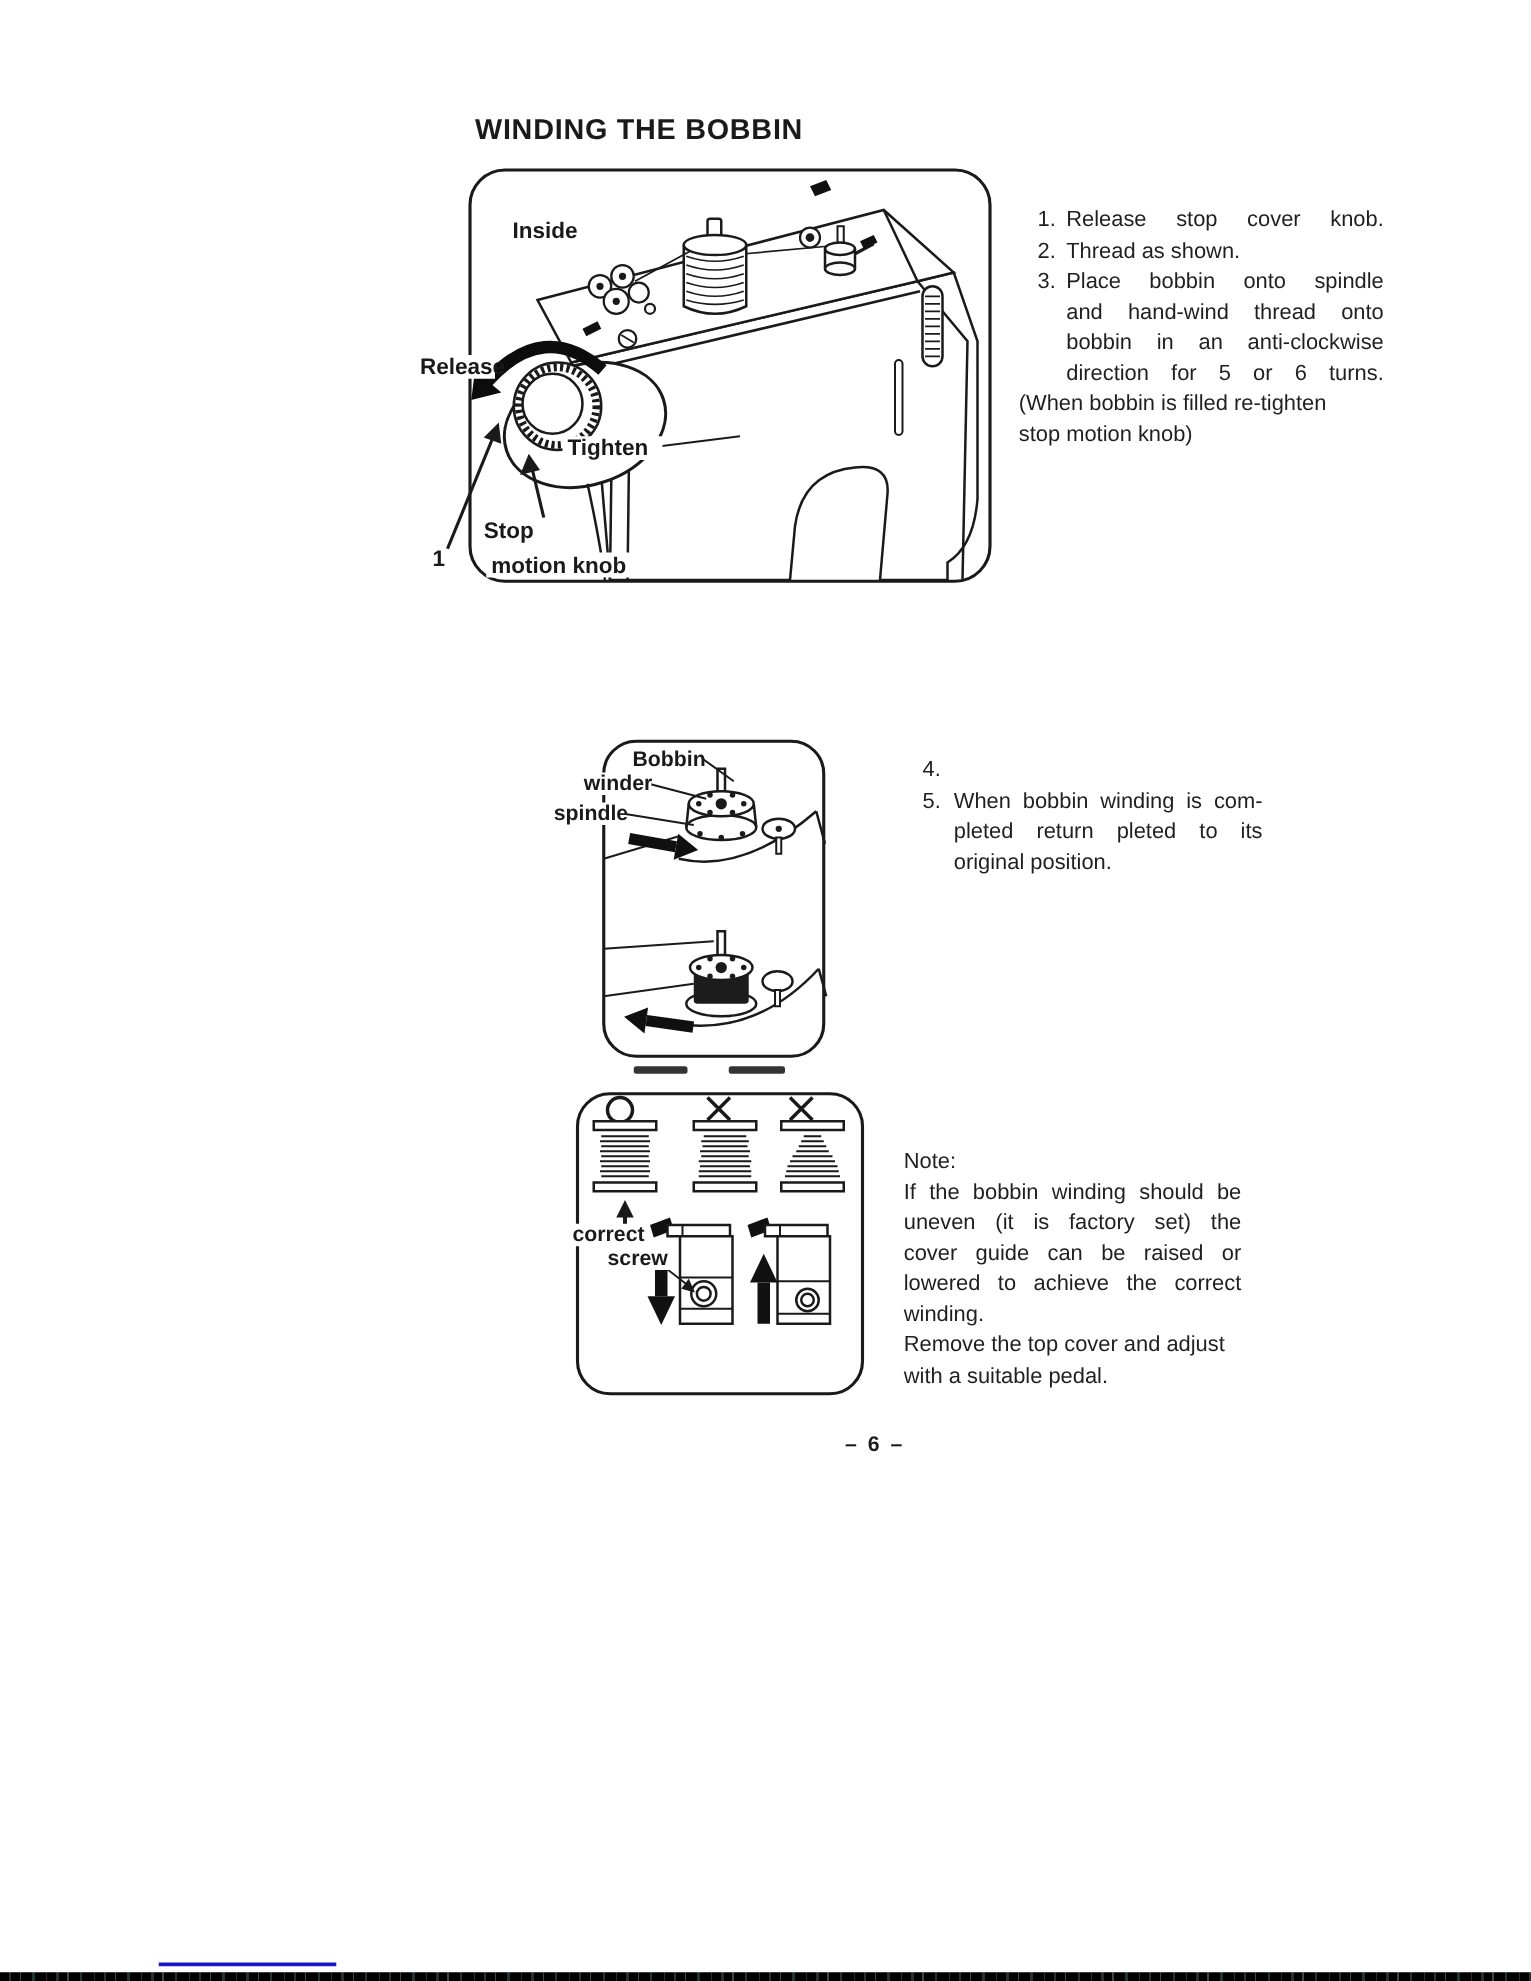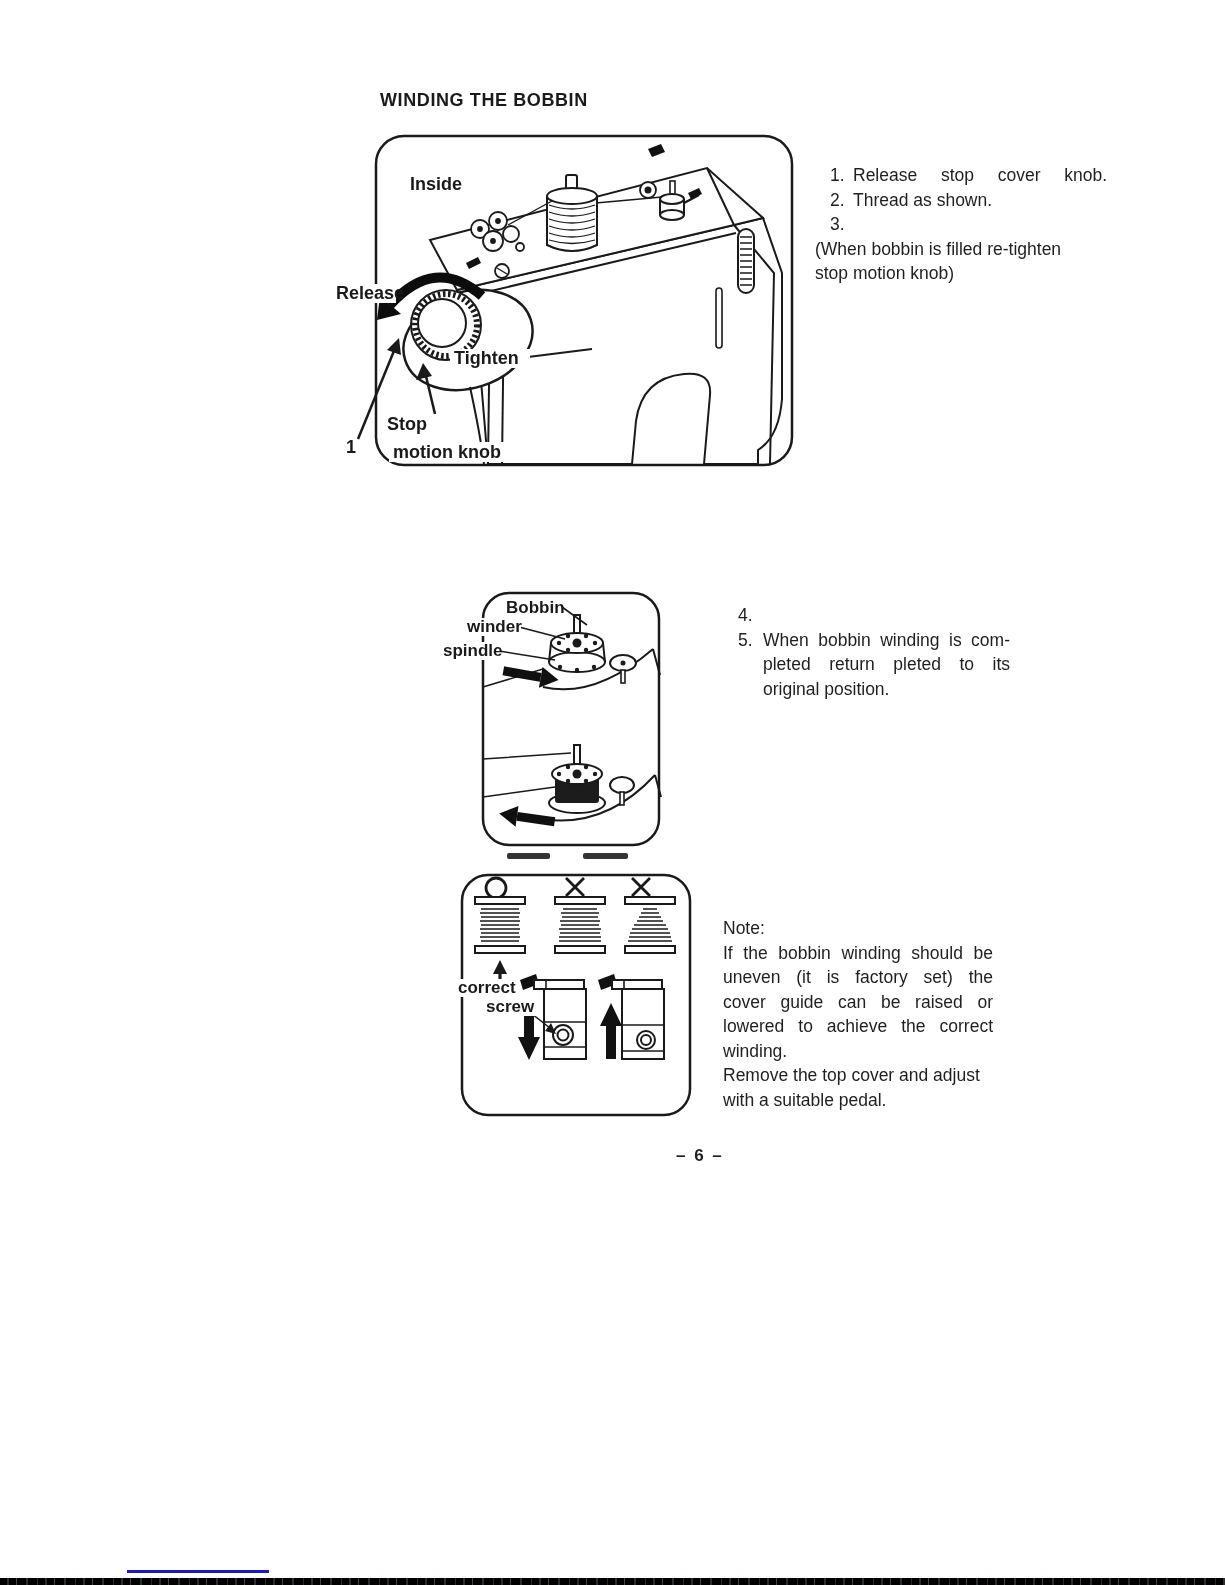--- a/index.html
+++ b/index.html
@@ -2,21 +2,21 @@
 <html><head>
 <meta charset="utf-8">
 <style>
   html,body{margin:0;padding:0;background:#ffffff;}
   .page{
     position:relative;width:1225px;height:1585px;background:#ffffff;overflow:hidden;
     font-family:"Liberation Sans",sans-serif;color:#1e1e1e;
   }
   .abs{position:absolute;}
   .doc-title{
-    font-size:18px;font-weight:700;letter-spacing:.6px;color:#1a1a1a;white-space:nowrap;
+    font-size:23px;font-weight:700;letter-spacing:.6px;color:#1a1a1a;white-space:nowrap;
   }
   .txtcol{position:absolute;font-size:17.5px;line-height:24.5px;color:#1f1f1f;}
   .step{display:flex;}
   .step .num{flex:0 0 38px;box-sizing:border-box;padding-left:15px;}
   .col2 .step .num{flex:0 0 28px;padding-left:3px;}
   .step .content{flex:1;min-width:0;}
   .ln{min-height:24.5px;}
   .ln.j{text-align:justify;text-align-last:justify;}
   .note-head{min-height:24.5px;}
   .pageno{font-size:17px;font-weight:700;letter-spacing:2px;white-space:nowrap;}
@@ -145,20 +145,26 @@
       </div>
     </div>
     <div class="step">
       <span class="num">2.</span>
       <div class="content">
         <div class="ln">Thread as shown.</div>
       </div>
     </div>
     <div class="step">
       <span class="num">3.</span>
+      <div class="content">
+        <div class="ln j">Place bobbin onto spindle</div>
+        <div class="ln j">and hand-wind thread onto</div>
+        <div class="ln j">bobbin in an anti-clockwise</div>
+        <div class="ln j">direction for 5 or 6 turns.</div>
+      </div>
     </div>
     <div class="ln">(When bobbin is filled re-tighten</div>
     <div class="ln">stop motion knob)</div>
   </div>
 
   <svg class="abs" style="left:425px;top:585px;" width="245" height="270" viewBox="0 0 245 270">
     <rect x="58" y="8" width="176" height="252" rx="26" fill="none" stroke="#1a1a1a" stroke-width="2.5"></rect>
 
     <g stroke="#1a1a1a" stroke-width="2" fill="none">
       <path d="M118,102 Q170,114 228,64 M228,64 L235,90"></path>

